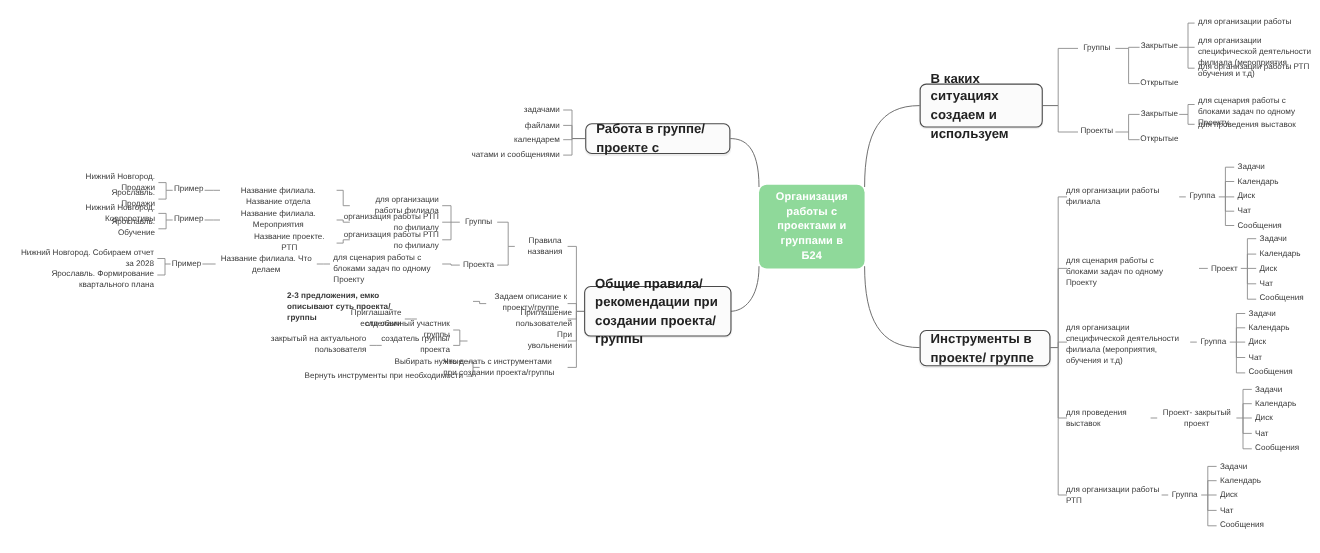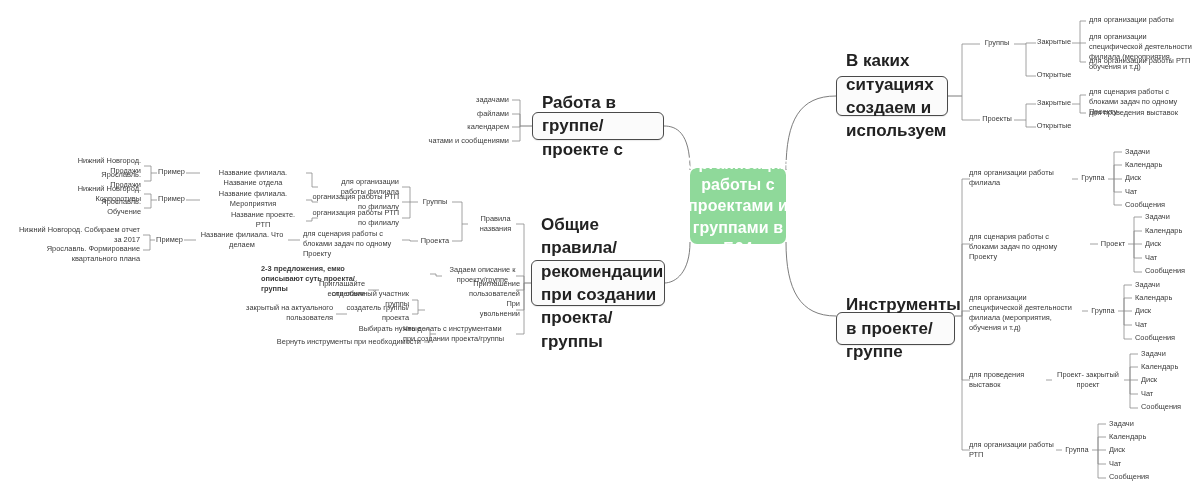--- a/index.html
+++ b/index.html
@@ -28,36 +28,36 @@
     position:absolute;
     box-sizing:border-box;
     color:#2b2b2b;
     white-space:pre-line;
   }
   
   .root{
     background:#8FD99A;
     color:#ffffff;
     border-radius:7px;
-    font-size:16px;
+    font-size:10px;
     font-weight:bold;
     line-height:1.32;
     text-align:center;
     display:flex;
     align-items:center;
     justify-content:center;
     padding:8px 10px;
     letter-spacing:.1px;
   }
   
   .main{
     background:#fbfbfb;
     border:1px solid #4a4a4a;
     border-radius:6px;
-    font-size:17px;
+    font-size:12px;
     font-weight:bold;
     line-height:1.38;
     color:#222;
     display:flex;
     align-items:center;
     padding:6px 9px;
     box-shadow:0 1px 1px rgba(0,0,0,.08);
   }
   
   .lbl{
@@ -224,21 +224,21 @@
   </svg>
 
   <div class="node root" style="left: 690px; top: 168px; width: 96px; height: 76px; background: rgb(143, 217, 154);">Организация работы с проектами и группами в Б24</div>
 
   <div class="node main" style="left:836px;top:76px;width:112px;height:40px;">В каких ситуациях создаем и используем</div>
 
   <div class="node main" style="left:532px;top:112px;width:132px;height:28px;">Работа в группе/проекте с</div>
 
   <div class="node main" style="left:531px;top:260px;width:134px;height:46px;">Общие правила/ рекомендации при создании проекта/группы</div>
 
-  <div class="node main" style="left:836px;top:300px;width:119px;height:33px;margin-top:12px;">Инструменты в проекте/ группе</div>
+  <div class="node main" style="left:836px;top:300px;width:119px;height:33px;">Инструменты в проекте/ группе</div>
 
   <div class="node lbl center" style="left:980px;top:37px;width:34px;height:13px;">Группы</div>
   <div class="node lbl center" style="left:980px;top:113px;width:34px;height:13px;">Проекты</div>
 
   <div class="node lbl center" style="left:1036px;top:36px;width:36px;height:13px;">Закрытые</div>
   <div class="node lbl center" style="left:1036px;top:69px;width:36px;height:13px;">Открытые</div>
 
   <div class="node lbl left" style="left:1086px;top:14px;width:112px;height:13px;">для организации работы</div>
   <div class="node lbl left top" style="left:1086px;top:31px;width:112px;height:28px;">для организации специфической деятельности филиала (мероприятия, обучения и т.д)</div>
   <div class="node lbl left" style="left:1086px;top:55px;width:112px;height:13px;">для организации работы РТП</div>
@@ -270,21 +270,21 @@
   <div class="node lbl center" style="left:157px;top:193px;width:29px;height:13px;">Пример</div>
   <div class="node lbl right" style="left:50px;top:188px;width:94px;height:13px;">Нижний Новгород. Корпоротивы</div>
   <div class="node lbl right" style="left:74px;top:201px;width:70px;height:13px;">Ярославль. Обучение</div>
 
   <div class="node lbl right" style="left:300px;top:212px;width:102px;height:13px;">организация работы РТП по филиалу</div>
   <div class="node lbl center" style="left:220px;top:214px;width:86px;height:13px;">Название проекте. РТП</div>
 
   <div class="node lbl left top" style="left:300px;top:228px;width:102px;height:22px;">для сценария работы с блоками задач по одному Проекту</div>
   <div class="node lbl center" style="left:196px;top:234px;width:92px;height:13px;">Название филиала. Что делаем</div>
   <div class="node lbl center" style="left:155px;top:234px;width:29px;height:13px;">Пример</div>
-  <div class="node lbl right" style="left:14px;top:229px;width:129px;height:13px;">Нижний Новгород. Собираем отчет за 2017</div>
+  <div class="node lbl right" style="left:14px;top:229px;width:129px;height:13px;">Нижний Новгород. Собираем отчет за 2028</div>
   <div class="node lbl left top" style="left:30px;top:243px;width:113px;height:22px;text-align:right;">Ярославль. Формирование квартального плана</div>
 
   <div class="node lbl right" style="left:442px;top:269px;width:81px;height:13px;text-align:center;">Задаем описание к проекту/группе</div>
   <div class="node lbl left top" style="left:258px;top:263px;width:112px;height:22px;font-weight:bold;">2-3 предложения, емко описывают суть проекта/группы</div>
 
   <div class="node lbl right" style="left:444px;top:283px;width:79px;height:13px;">Приглашение пользователей</div>
   <div class="node lbl right" style="left:300px;top:283px;width:68px;height:13px;">Приглашайте отделами</div>
 
   <div class="node lbl right" style="left:462px;top:303px;width:61px;height:13px;">При увольнении</div>
   <div class="node lbl right" style="left:318px;top:293px;width:94px;height:13px;">если обычный участник группы</div>

